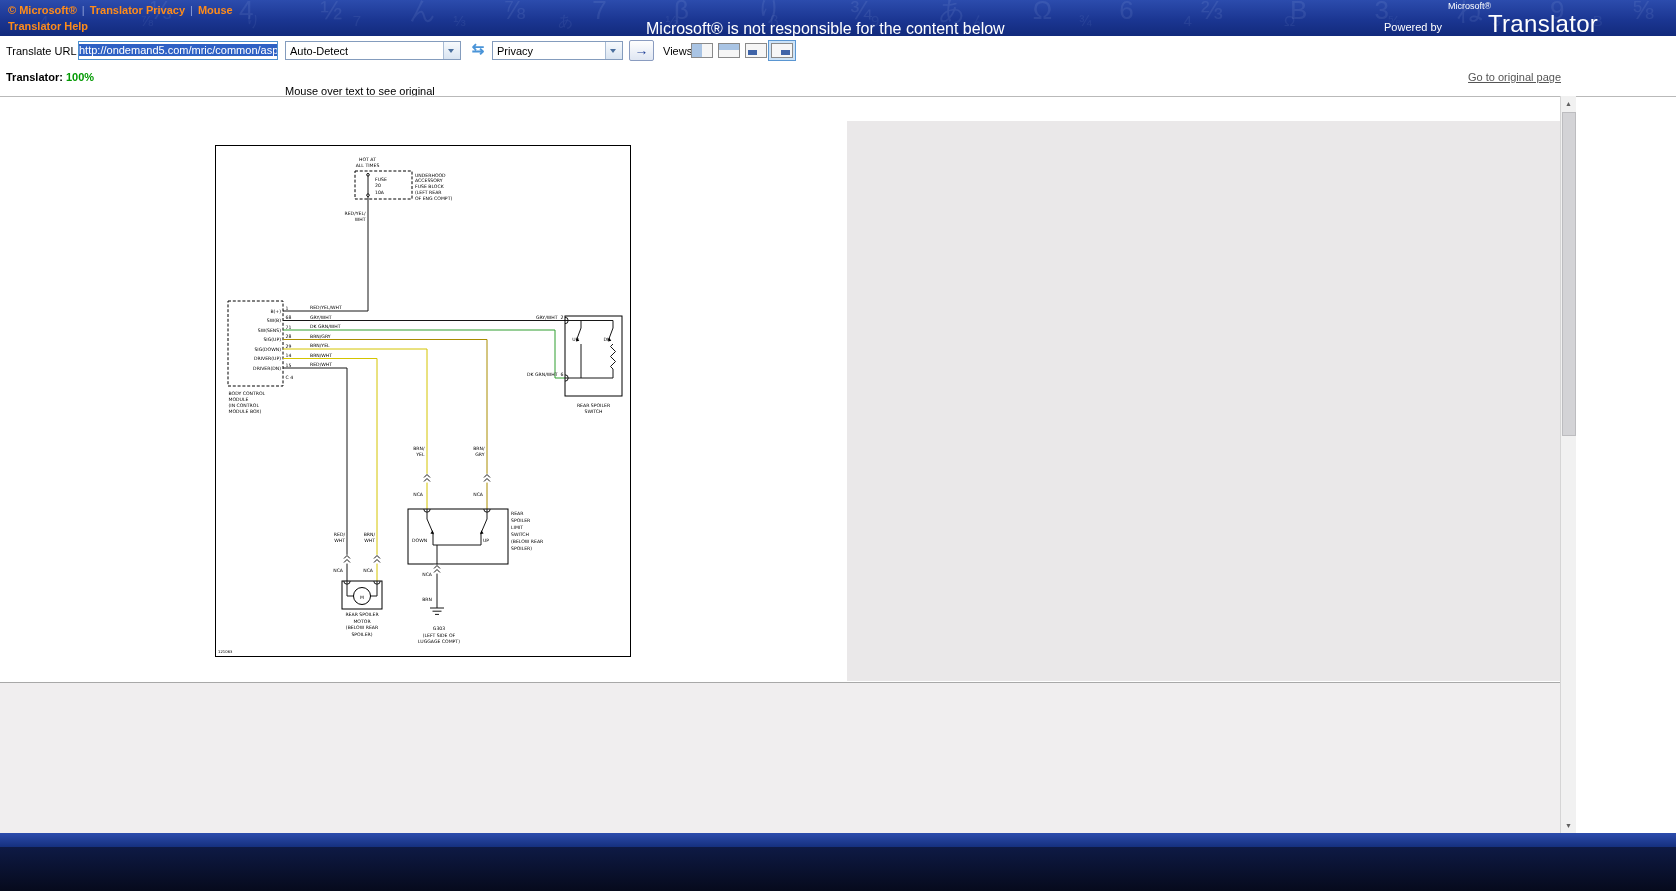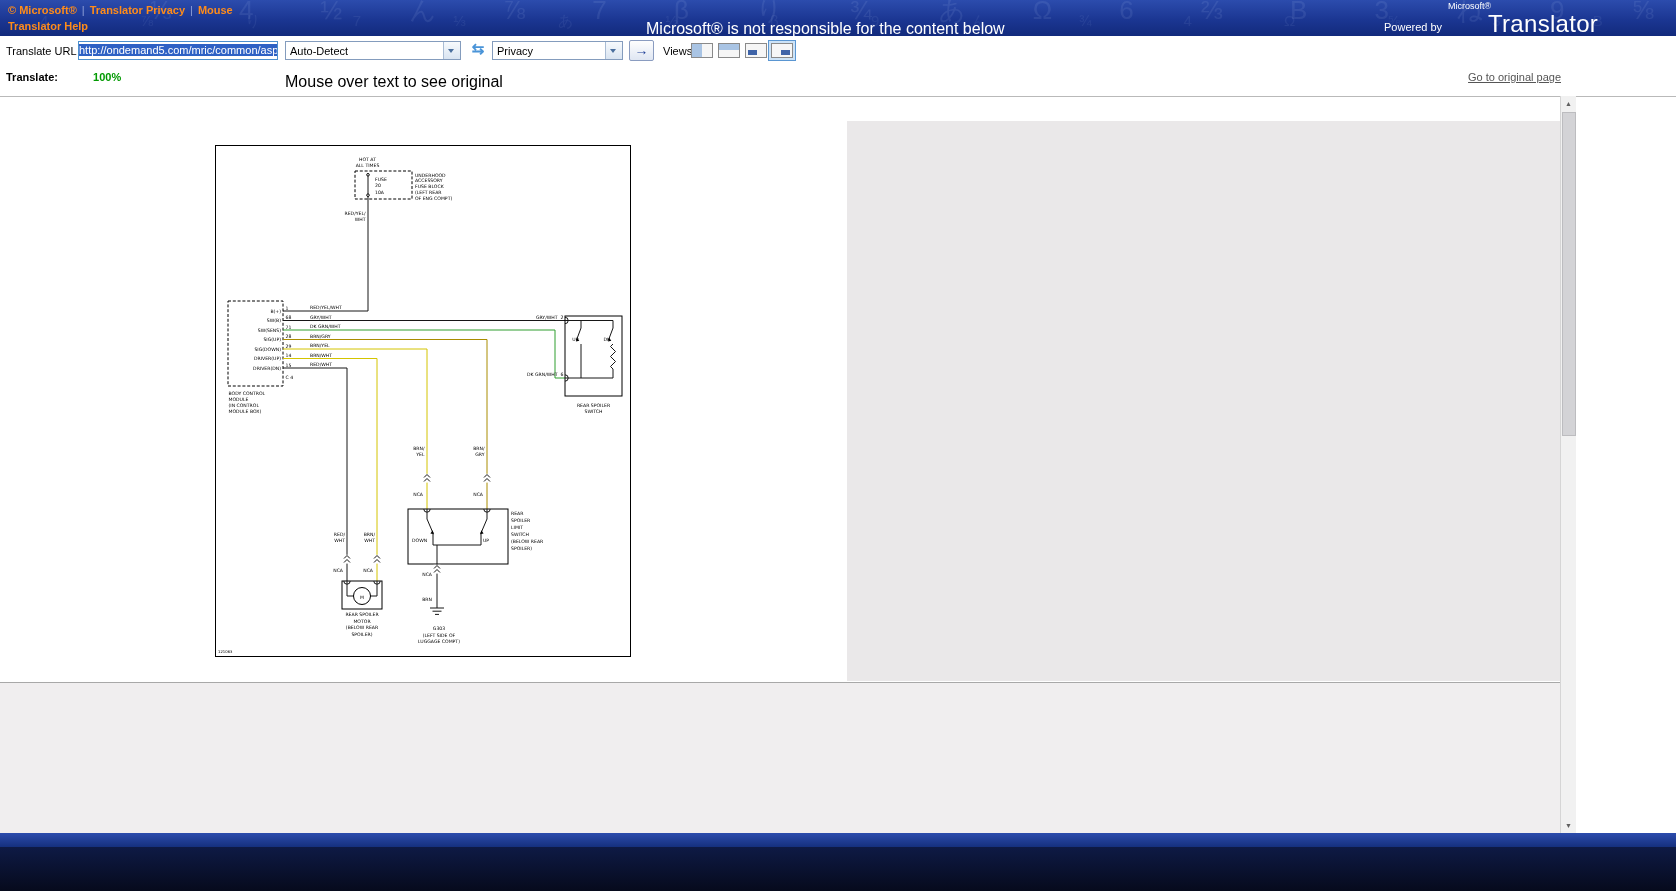--- a/index.html
+++ b/index.html
@@ -53,22 +53,22 @@
   .vi-tip{position:absolute;left:2px;bottom:2px;width:9px;height:5px;background:#3f64a8;}
   .vi-sel{position:absolute;left:768px;top:4px;width:28px;height:21px;border:1px solid #5a96d2;
           background:#cde3f7;box-sizing:border-box;}
   .vi-4{position:absolute;left:2px;top:2px;width:22px;height:15px;border:1px solid #8a8a8a;
         background:#f6f6f6;box-sizing:border-box;}
   .vi-tip-r{position:absolute;right:2px;bottom:2px;width:9px;height:5px;background:#3f64a8;}
 
   
   .statusbar{position:absolute;left:0;top:66px;width:1676px;height:30px;background:#fff;}
   .translated{position:absolute;left:6px;top:5px;font-size:11px;font-weight:bold;color:#000;}
-  .translated-val{color:#029a02;margin-left:32px;}
-  .hint{position:absolute;left:285px;top:7px;font-size:16px;color:#000;}
+  .translated-val{color:#029a02;}
+  .hint{position:absolute;left:285px;top:19px;font-size:11px;color:#000;}
   .orig-link{position:absolute;right:115px;top:5px;font-size:11px;color:#555;text-decoration:underline;}
 
   
   .content{position:absolute;left:0;top:96px;width:1676px;height:737px;background:#fff;
            border-top:1px solid #b9b9b9;box-sizing:border-box;}
   .gray-right{position:absolute;left:847px;top:24px;width:714px;height:560px;background:#eae8e9;}
   .gray-bottom{position:absolute;left:0;top:585px;width:1561px;height:152px;background:#f0eeef;
                border-top:1px solid #a8a8a8;box-sizing:border-box;}
   .dwg-wrap{position:absolute;left:215px;top:48px;width:416px;height:512px;}
 
@@ -153,21 +153,21 @@
       <span class="vi-tip"></span>
     </div>
   <div class="vi-sel">
     <div class="vi-4">
         <span class="vi-tip-r"></span>
       </div>
   </div>
 </div>
 
 <div class="statusbar">
-  <span class="translated"><span>Translate:</span> <span class="translated-val">100%</span></span>
+  <span class="translated"><span>Translator:</span> <span class="translated-val">100%</span></span>
   <span class="hint">Mouse over text to see original</span>
   <a class="orig-link">Go to original page</a>
 </div>
 
 <div class="content">
   <div class="gray-right"></div>
   <div class="gray-bottom"></div>
 
   <div class="dwg-wrap">
     <svg class="dwg" viewBox="0 0 416 512" xmlns="http://www.w3.org/2000/svg">

